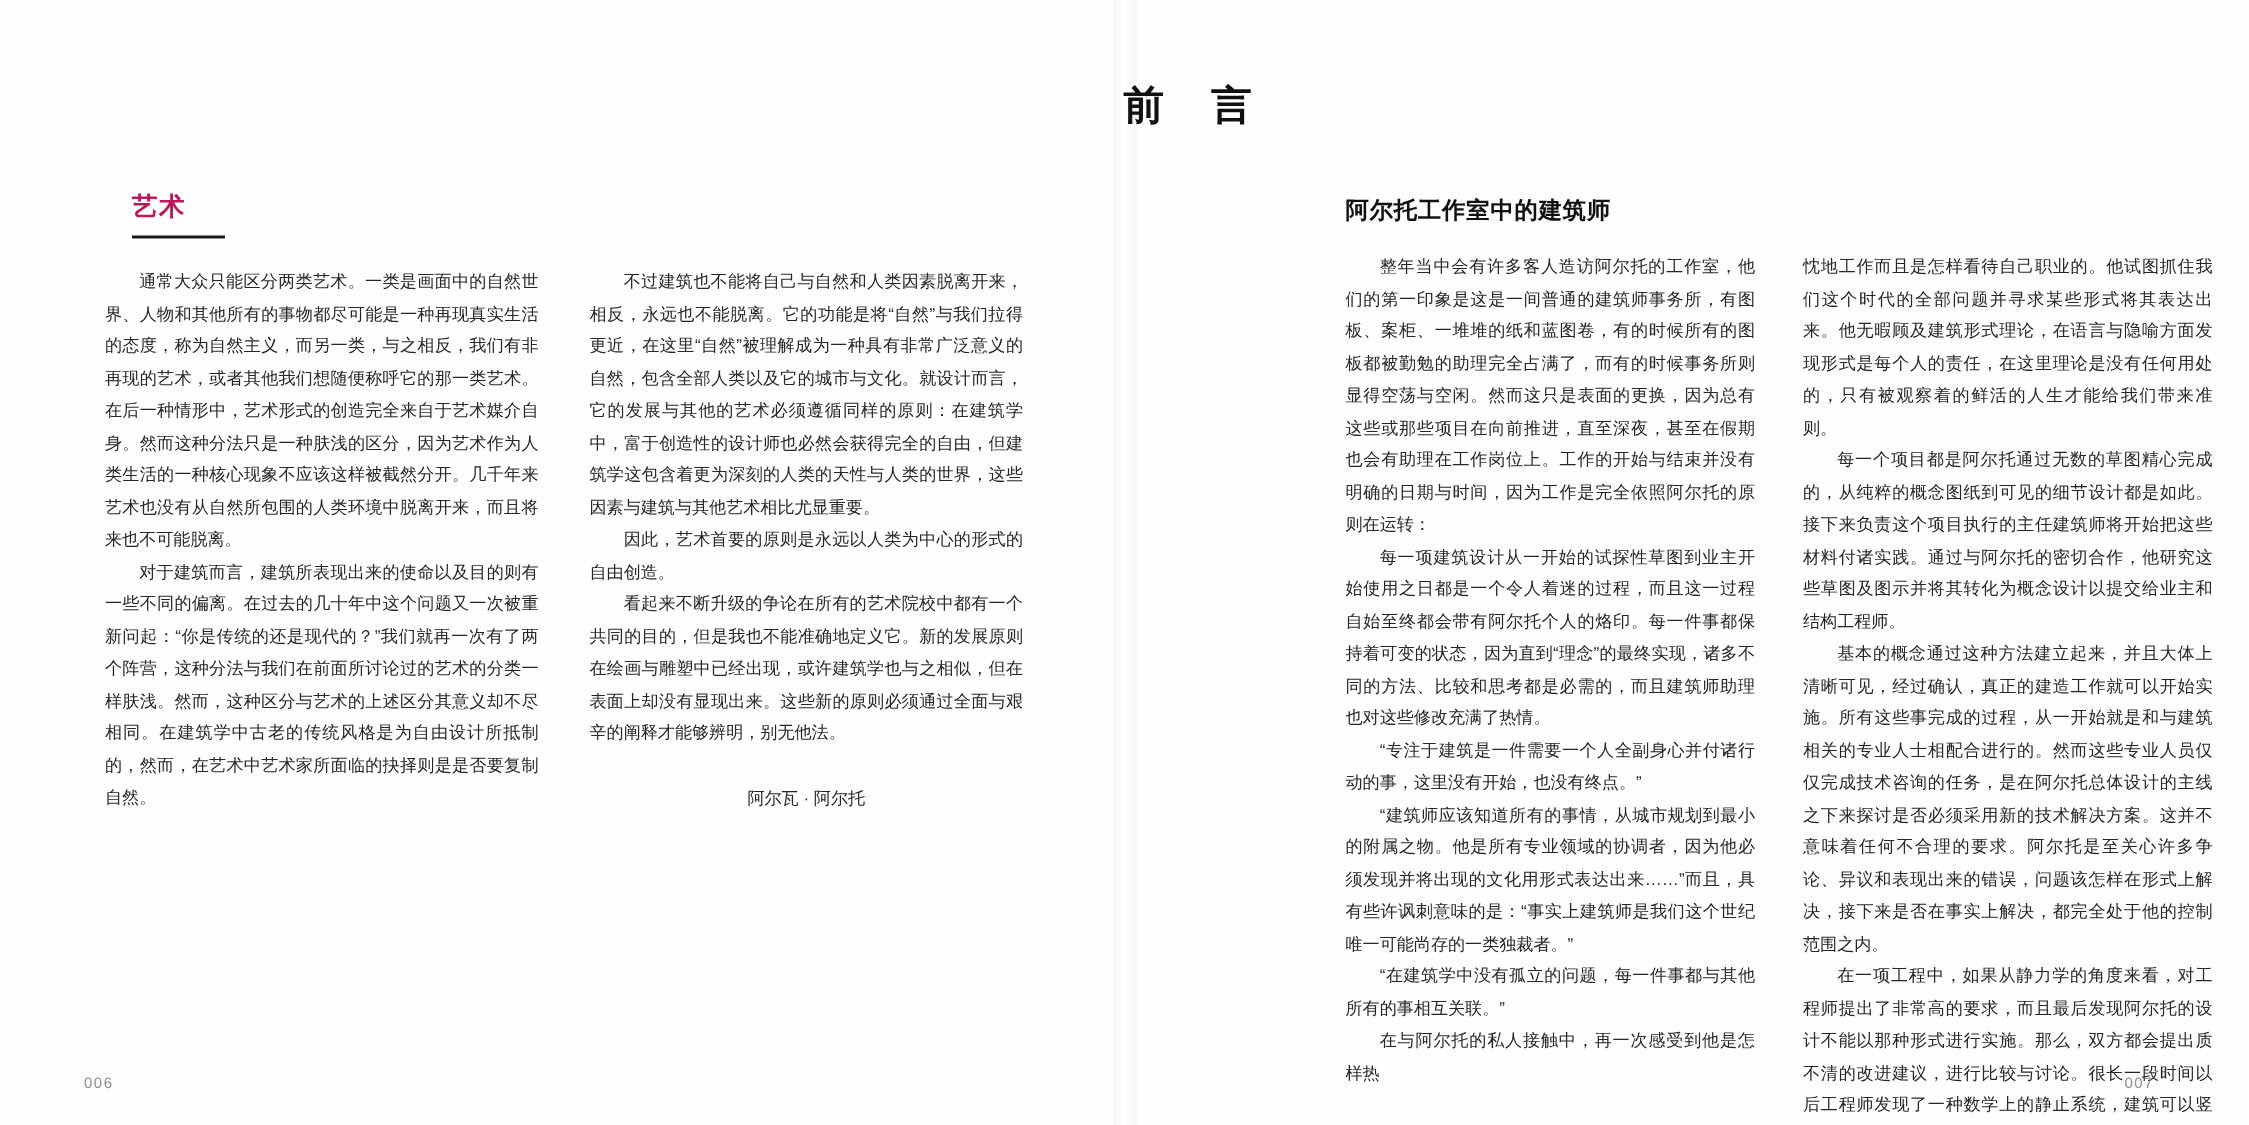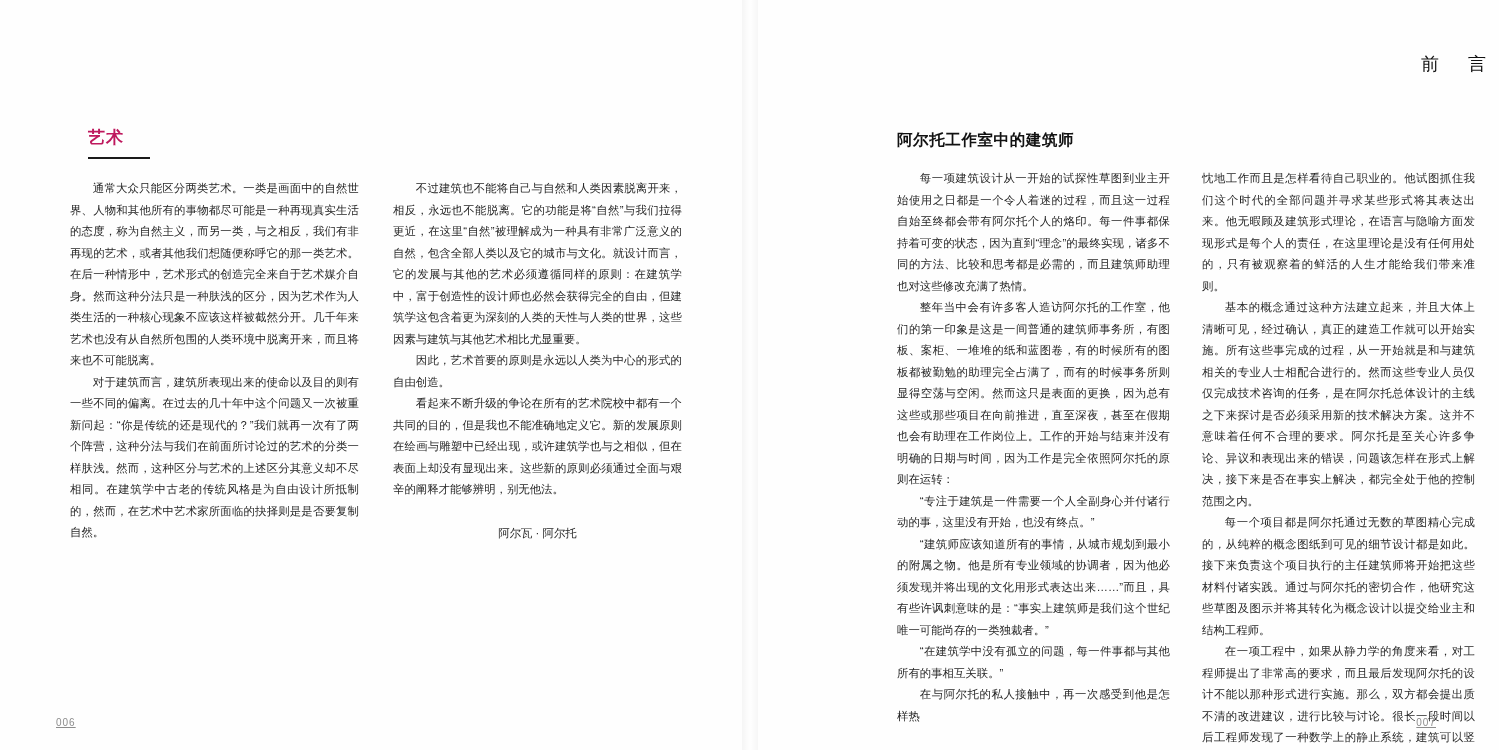--- a/index.html
+++ b/index.html
@@ -92,23 +92,23 @@
     text-align: center;
     color: #262626;
   }
 
   
   .front-title {
     position: absolute;
     left: 0;
     right: 0;
     top: 52px;
-    text-align: right;
-    font-size: 18px;
-    font-weight: normal;
+    text-align: left;
+    font-size: 27px;
+    font-weight: bold;
     letter-spacing: 12px;
     color: #111;
   }
   .right-heading {
     position: absolute;
     left: 148px;
     top: 130px;
     font-size: 15.5px;
     font-weight: bold;
     letter-spacing: 0.6px;
@@ -126,21 +126,20 @@
     width: 273px;
   }
 
   
   .folio {
     position: absolute;
     bottom: 22px;
     font-size: 10px;
     color: #8c8c8c;
     letter-spacing: 1px;
-    text-decoration: underline;
   }
   .folio.left-folio { left: 56px; }
   .folio.right-folio { right: 62px; }
 </style>
 </head>
 <body>
 
 <div class="spread">
 
   <div class="page left">
@@ -169,32 +168,32 @@
 
   <div class="page right">
 
     <div class="front-title">前 言</div>
 
     <div class="right-heading">阿尔托工作室中的建筑师</div>
 
     <div class="right-cols">
 
       <div class="rcol bodytext">
+        <p>整年当中会有许多客人造访阿尔托的工作室，他们的第一印象是这是一间普通的建筑师事务所，有图板、案柜、一堆堆的纸和蓝图卷，有的时候所有的图板都被勤勉的助理完全占满了，而有的时候事务所则显得空荡与空闲。然而这只是表面的更换，因为总有这些或那些项目在向前推进，直至深夜，甚至在假期也会有助理在工作岗位上。工作的开始与结束并没有明确的日期与时间，因为工作是完全依照阿尔托的原则在运转：</p>
         <p>每一项建筑设计从一开始的试探性草图到业主开始使用之日都是一个令人着迷的过程，而且这一过程自始至终都会带有阿尔托个人的烙印。每一件事都保持着可变的状态，因为直到“理念”的最终实现，诸多不同的方法、比较和思考都是必需的，而且建筑师助理也对这些修改充满了热情。</p>
-        <p>整年当中会有许多客人造访阿尔托的工作室，他们的第一印象是这是一间普通的建筑师事务所，有图板、案柜、一堆堆的纸和蓝图卷，有的时候所有的图板都被勤勉的助理完全占满了，而有的时候事务所则显得空荡与空闲。然而这只是表面的更换，因为总有这些或那些项目在向前推进，直至深夜，甚至在假期也会有助理在工作岗位上。工作的开始与结束并没有明确的日期与时间，因为工作是完全依照阿尔托的原则在运转：</p>
         <p>“专注于建筑是一件需要一个人全副身心并付诸行动的事，这里没有开始，也没有终点。”</p>
         <p>“建筑师应该知道所有的事情，从城市规划到最小的附属之物。他是所有专业领域的协调者，因为他必须发现并将出现的文化用形式表达出来……”而且，具有些许讽刺意味的是：“事实上建筑师是我们这个世纪唯一可能尚存的一类独裁者。”</p>
         <p>“在建筑学中没有孤立的问题，每一件事都与其他所有的事相互关联。”</p>
         <p>在与阿尔托的私人接触中，再一次感受到他是怎样热</p>
       </div>
 
       <div class="rcol bodytext">
         <p class="noindent">忱地工作而且是怎样看待自己职业的。他试图抓住我们这个时代的全部问题并寻求某些形式将其表达出来。他无暇顾及建筑形式理论，在语言与隐喻方面发现形式是每个人的责任，在这里理论是没有任何用处的，只有被观察着的鲜活的人生才能给我们带来准则。</p>
+        <p>每一个项目都是阿尔托通过无数的草图精心完成的，从纯粹的概念图纸到可见的细节设计都是如此。接下来负责这个项目执行的主任建筑师将开始把这些材料付诸实践。通过与阿尔托的密切合作，他研究这些草图及图示并将其转化为概念设计以提交给业主和结构工程师。</p>
         <p>基本的概念通过这种方法建立起来，并且大体上清晰可见，经过确认，真正的建造工作就可以开始实施。所有这些事完成的过程，从一开始就是和与建筑相关的专业人士相配合进行的。然而这些专业人员仅仅完成技术咨询的任务，是在阿尔托总体设计的主线之下来探讨是否必须采用新的技术解决方案。这并不意味着任何不合理的要求。阿尔托是至关心许多争论、异议和表现出来的错误，问题该怎样在形式上解决，接下来是否在事实上解决，都完全处于他的控制范围之内。</p>
-        <p>每一个项目都是阿尔托通过无数的草图精心完成的，从纯粹的概念图纸到可见的细节设计都是如此。接下来负责这个项目执行的主任建筑师将开始把这些材料付诸实践。通过与阿尔托的密切合作，他研究这些草图及图示并将其转化为概念设计以提交给业主和结构工程师。</p>
         <p>在一项工程中，如果从静力学的角度来看，对工程师提出了非常高的要求，而且最后发现阿尔托的设计不能以那种形式进行实施。那么，双方都会提出质不清的改进建议，进行比较与讨论。很长一段时间以后工程师发现了一种数学上的静止系统，建筑可以竖立起来，并与已经被忘记很久的初步方案相比较，令每个人惊讶的是除了一些不重要的偏离之外，新旧方案是相吻合的。</p>
       </div>
 
     </div>
 
     <div class="folio right-folio">007</div>
   </div>
 
   <div class="gutter"></div>
 </div>

